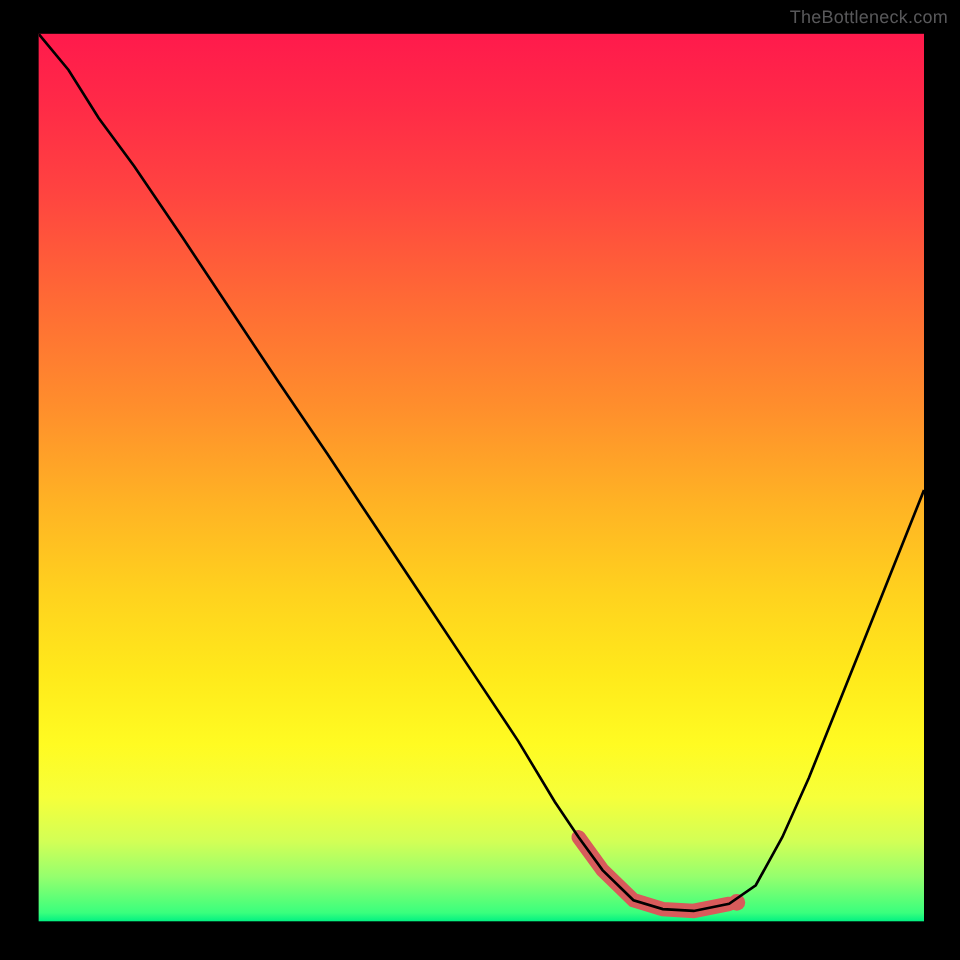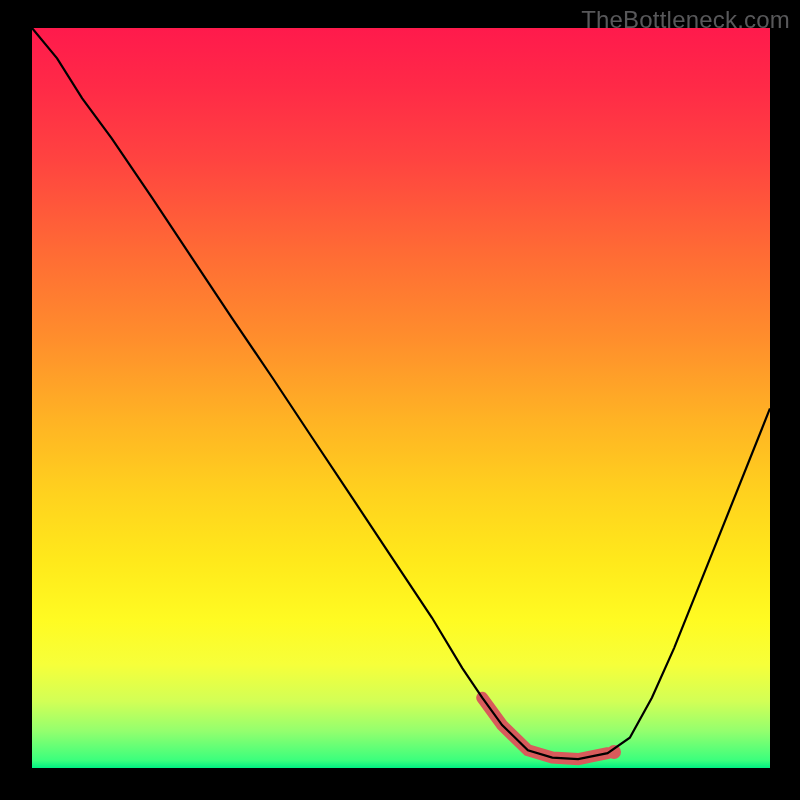--- a/index.html
+++ b/index.html
@@ -1,17 +1,17 @@
 <!DOCTYPE html>
 <html><head>
 <meta charset="utf-8">
 <style>
   * { margin: 0; padding: 0; box-sizing: border-box; }
   body { width: 800px; height: 800px; background: #000; position: relative; font-family: Arial, Helvetica, sans-serif; }
-  .watermark { position: absolute; top: 6px; right: 10px; color: #58585a; font-size: 24px; font-weight: 500; letter-spacing: 0.2px; z-index: 3; }
+  .watermark { position: absolute; top: 6px; right: 10px; color: #58585a; font-size: 15px; font-weight: 500; letter-spacing: 0.2px; z-index: 3; }
   .frame { position: absolute; top: 28px; left: 32px; width: 738px; height: 740px; background: #000; }
   .plot-area { position: absolute; top: 0; left: 0; width: 738px; height: 740px; overflow: hidden; }
   .gradient { position: absolute; top: 0; left: 0; width: 100%; height: 100%;
     background: linear-gradient(to bottom,
       #ff1a4c 0%,
       #ff2a47 8%,
       #ff4440 18%,
       #ff6a35 30%,
       #ff8e2c 42%,
       #ffb324 53%,

